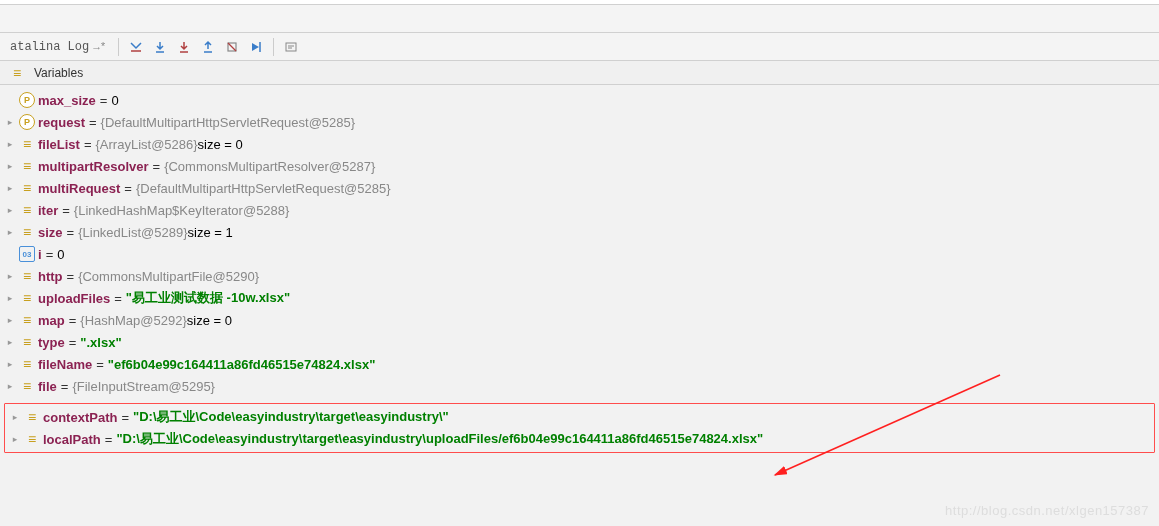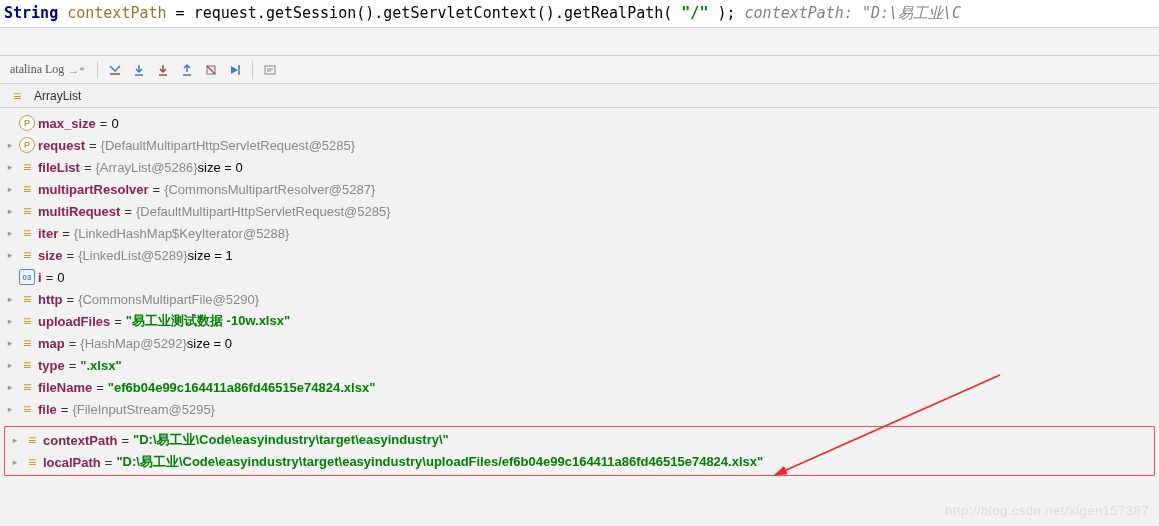--- a/index.html
+++ b/index.html
@@ -7,21 +7,21 @@
     .editor-area { background: #fff; border-bottom: 1px solid #d0d0d0; padding: 2px 0; }
     .code-line { font-family: Consolas, monospace; font-size: 15px; white-space: nowrap; padding: 1px 4px; line-height: 1.4; }
     .code-line.highlighted { background: #e8eeff; }
     .kw-type { color: #000080; font-weight: bold; }
     .var-name { color: #9f7223; }
     .method { color: #000; }
     .string { color: #008000; font-weight: bold; }
     .comment { color: #808080; font-style: italic; }
     .separator { height: 28px; background: #f4f4f4; border-bottom: 1px solid #d0d0d0; }
     .toolbar { display: flex; align-items: center; height: 28px; background: #f4f4f4; border-bottom: 1px solid #d0d0d0; padding: 0 4px; gap: 2px; }
-    .tab-label { color: #555; font-size: 12px; font-family: Liberation Serif, serif; padding: 0 6px; display: flex; align-items: center; gap: 4px; }
+    .tab-label { color: #555; font-size: 12px; font-family: Liberation Mono, monospace; padding: 0 6px; display: flex; align-items: center; gap: 4px; }
     .pin-icon { color: #888; font-size: 11px; }
     .tb-sep { width: 1px; height: 18px; background: #ccc; margin: 0 4px; }
     .tb-btn { width: 22px; height: 22px; display: flex; align-items: center; justify-content: center; cursor: pointer; border-radius: 2px; }
     .panel-header { display: flex; align-items: center; height: 24px; background: #f0f0f0; border-bottom: 1px solid #d0d0d0; padding: 0 6px; gap: 6px; font-family: Arial, sans-serif; font-size: 12px; color: #333; }
     .var-list { padding: 4px 0; }
     .var-row { display: flex; align-items: center; height: 22px; padding: 0 4px; font-size: 13px; font-family: Arial, sans-serif; }
     .expand-arrow { width: 12px; color: #999; font-size: 9px; display: inline-flex; justify-content: center; cursor: pointer; }
     .type-icon { width: 16px; height: 16px; margin: 0 3px; display: inline-flex; align-items: center; justify-content: center; border-radius: 2px; font-size: 10px; font-weight: bold; font-family: Arial, sans-serif; }
     .icon-p { background: #fff; color: #c8a020; border: 1px solid #c8a020; border-radius: 50%; font-size: 9px; }
     .icon-obj { color: #c8a020; font-size: 14px; }
@@ -32,30 +32,20 @@
     .var-val-black { color: #000; }
     .var-val-green { color: #008000; font-weight: bold; }
     .highlight-box { border: 1px solid #ff4d4d; margin: 2px 4px; padding: 2px 0; border-radius: 1px; }
     .arrow-svg { position: absolute; pointer-events: none; }
     .watermark { position: absolute; bottom: 8px; right: 10px; color: #ddd; font-size: 13px; font-family: Arial, sans-serif; letter-spacing: 0.5px; }
   </style>
 </head>
 <body>
 
 <div class="editor-area">
-  <div class="code-line">
-    <span class="kw-type">String</span>
-    <span> </span>
-    <span class="var-name">contextPath</span>
-    <span class="method"> = request.getSession().getServletContext().getRealPath(</span>
-    <span class="string">"/"</span>
-    <span class="method">);</span>
-    <span class="comment">  contextPath: </span>
-    <span class="comment">"D:\易工业\C</span>
-  </div>
 </div>
 
 <div class="separator"></div>
 
 <div class="toolbar">
   <span class="tab-label">
     <span>atalina Log</span>
     <span class="pin-icon">→*</span>
   </span>
   <span class="tb-sep"></span>
@@ -100,21 +90,21 @@
       <svg width="14" height="14" viewBox="0 0 14 14">
         <rect x="2" y="3" width="10" height="8" stroke="#888" stroke-width="1" fill="none"></rect>
         <line x1="4" y1="6" x2="10" y2="6" stroke="#888"></line>
         <line x1="4" y1="8" x2="8" y2="8" stroke="#888"></line>
       </svg>
     </span>
 </div>
 
 <div class="panel-header">
   <span class="type-icon icon-obj">≡</span>
-  <span>ArrayList</span>
+  <span>Variables</span>
 </div>
 
 <div class="var-list" id="var-list">
     <div class="var-row">
       <span class="expand-arrow"></span>
       <span class="type-icon icon-p">P</span>
       <span class="var-nm">max_size</span>
       <span class="var-eq"> = </span>
       <span class="var-val-black">0</span>
     </div>

